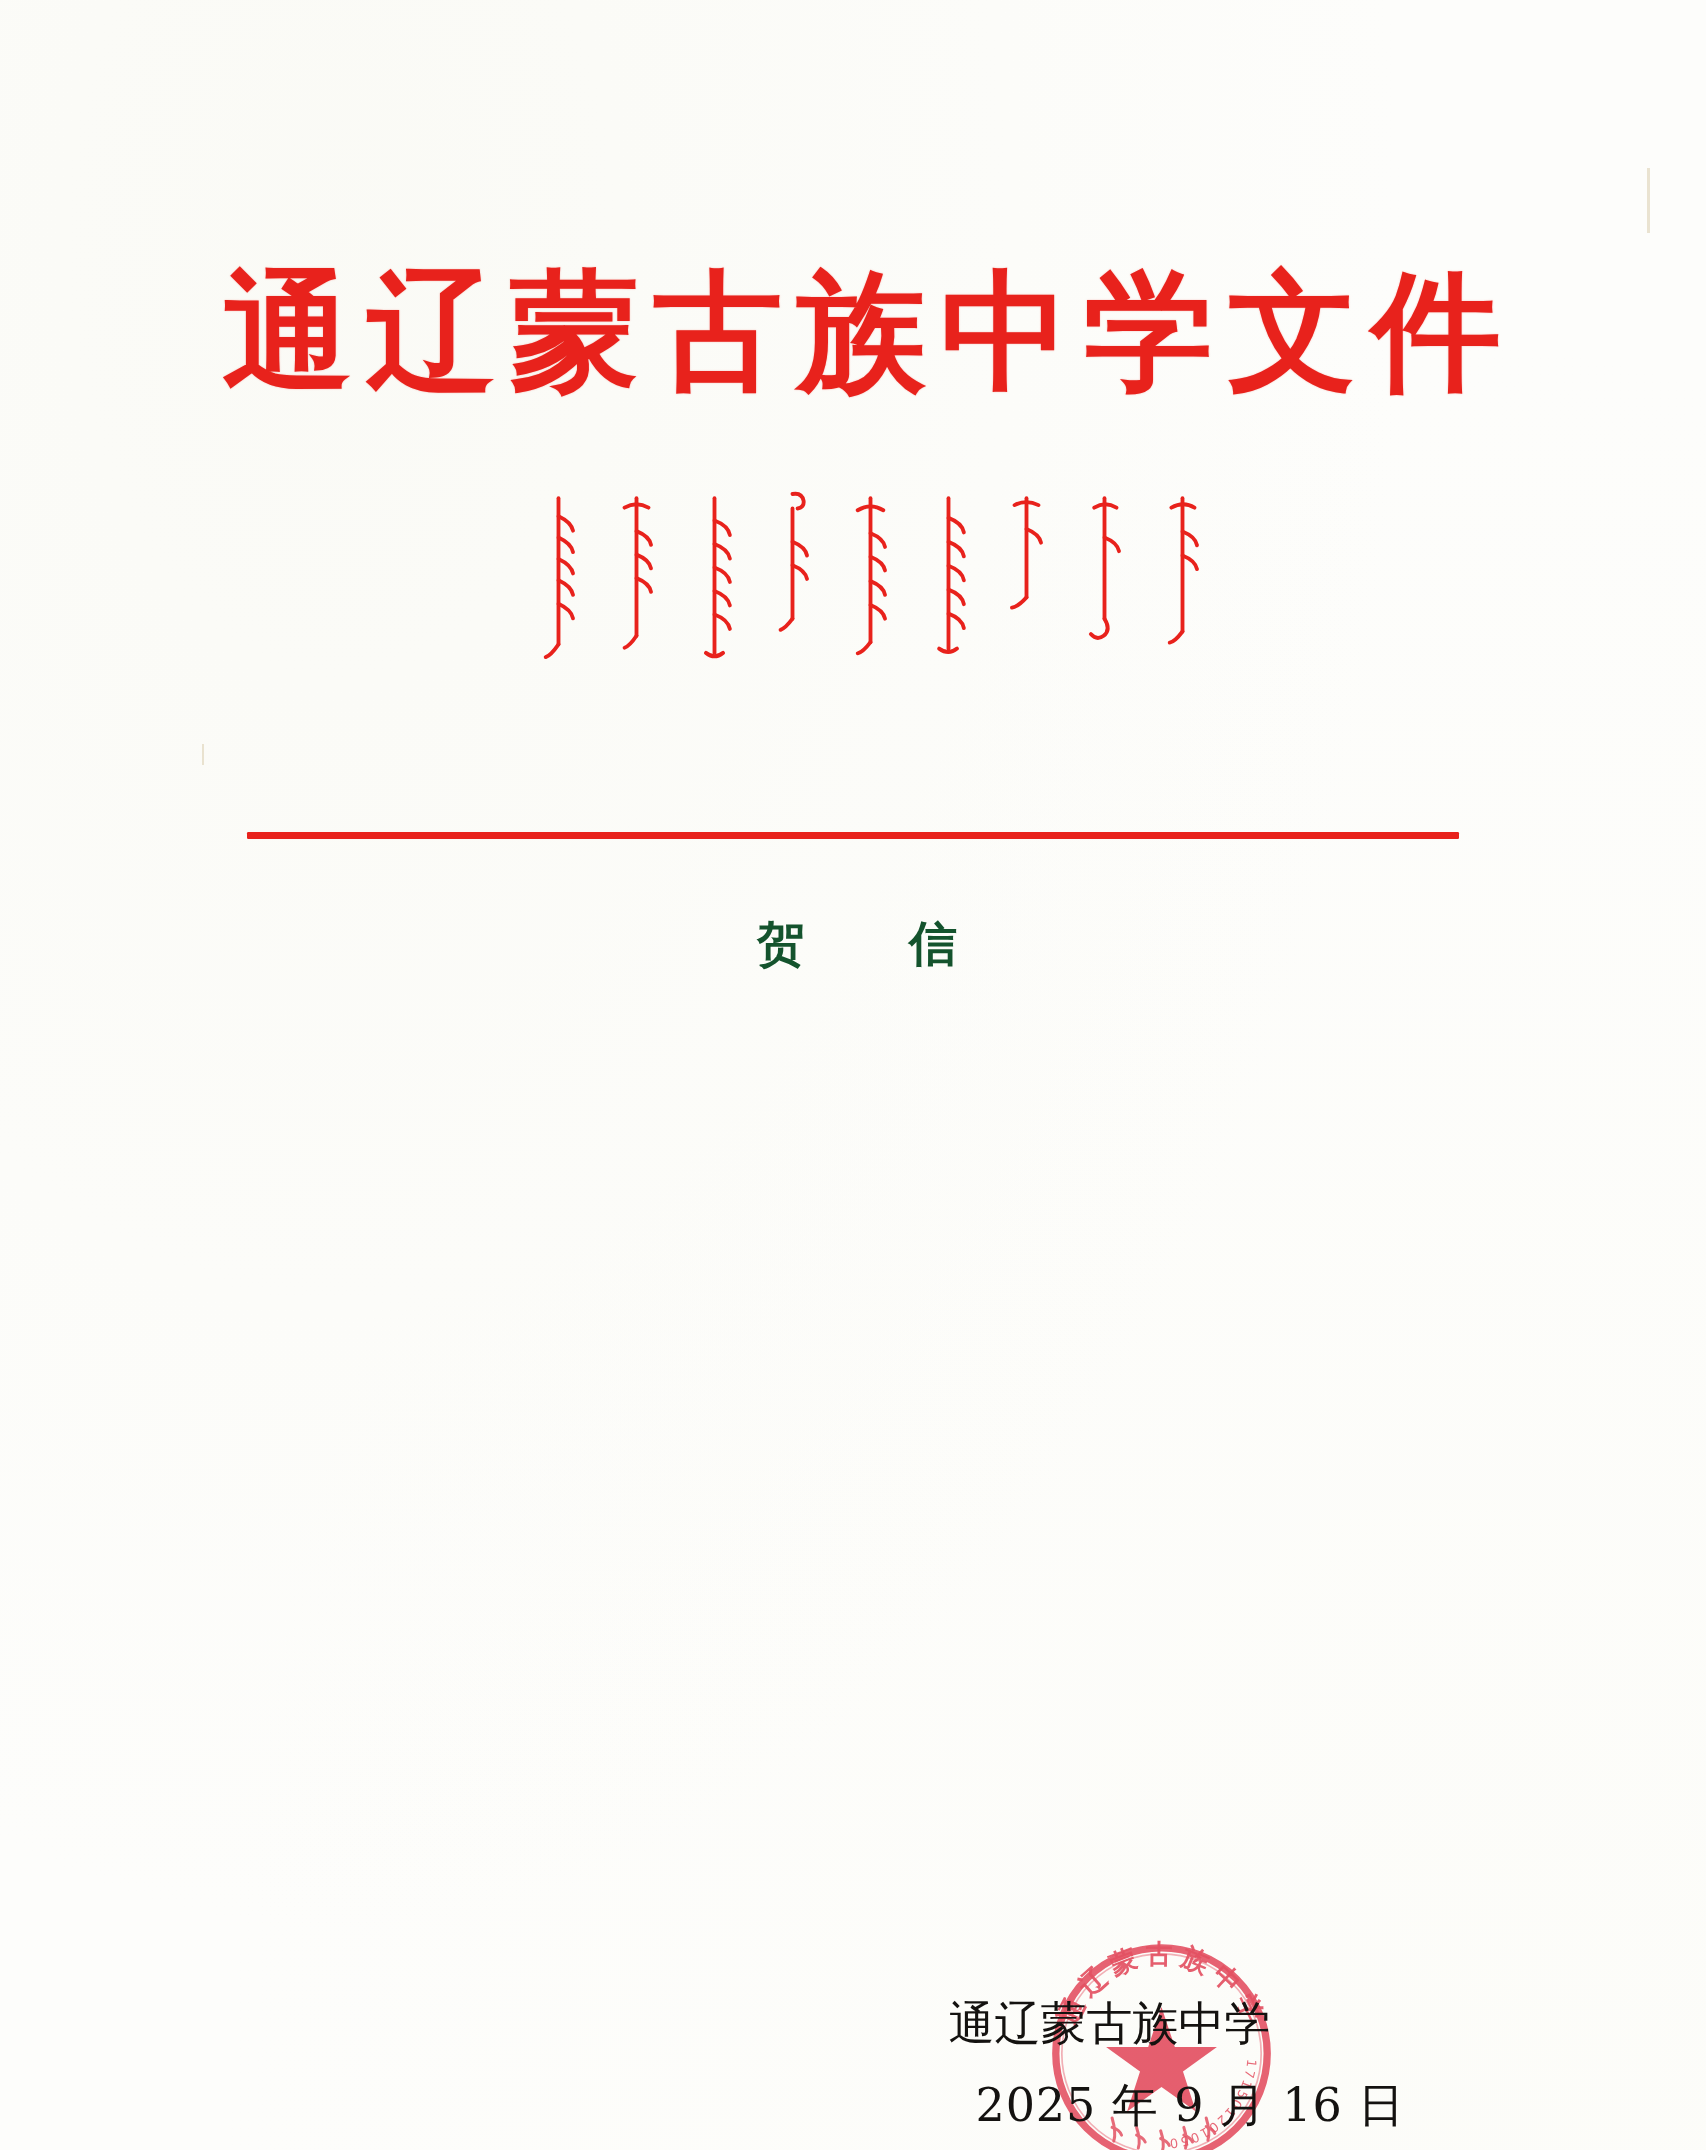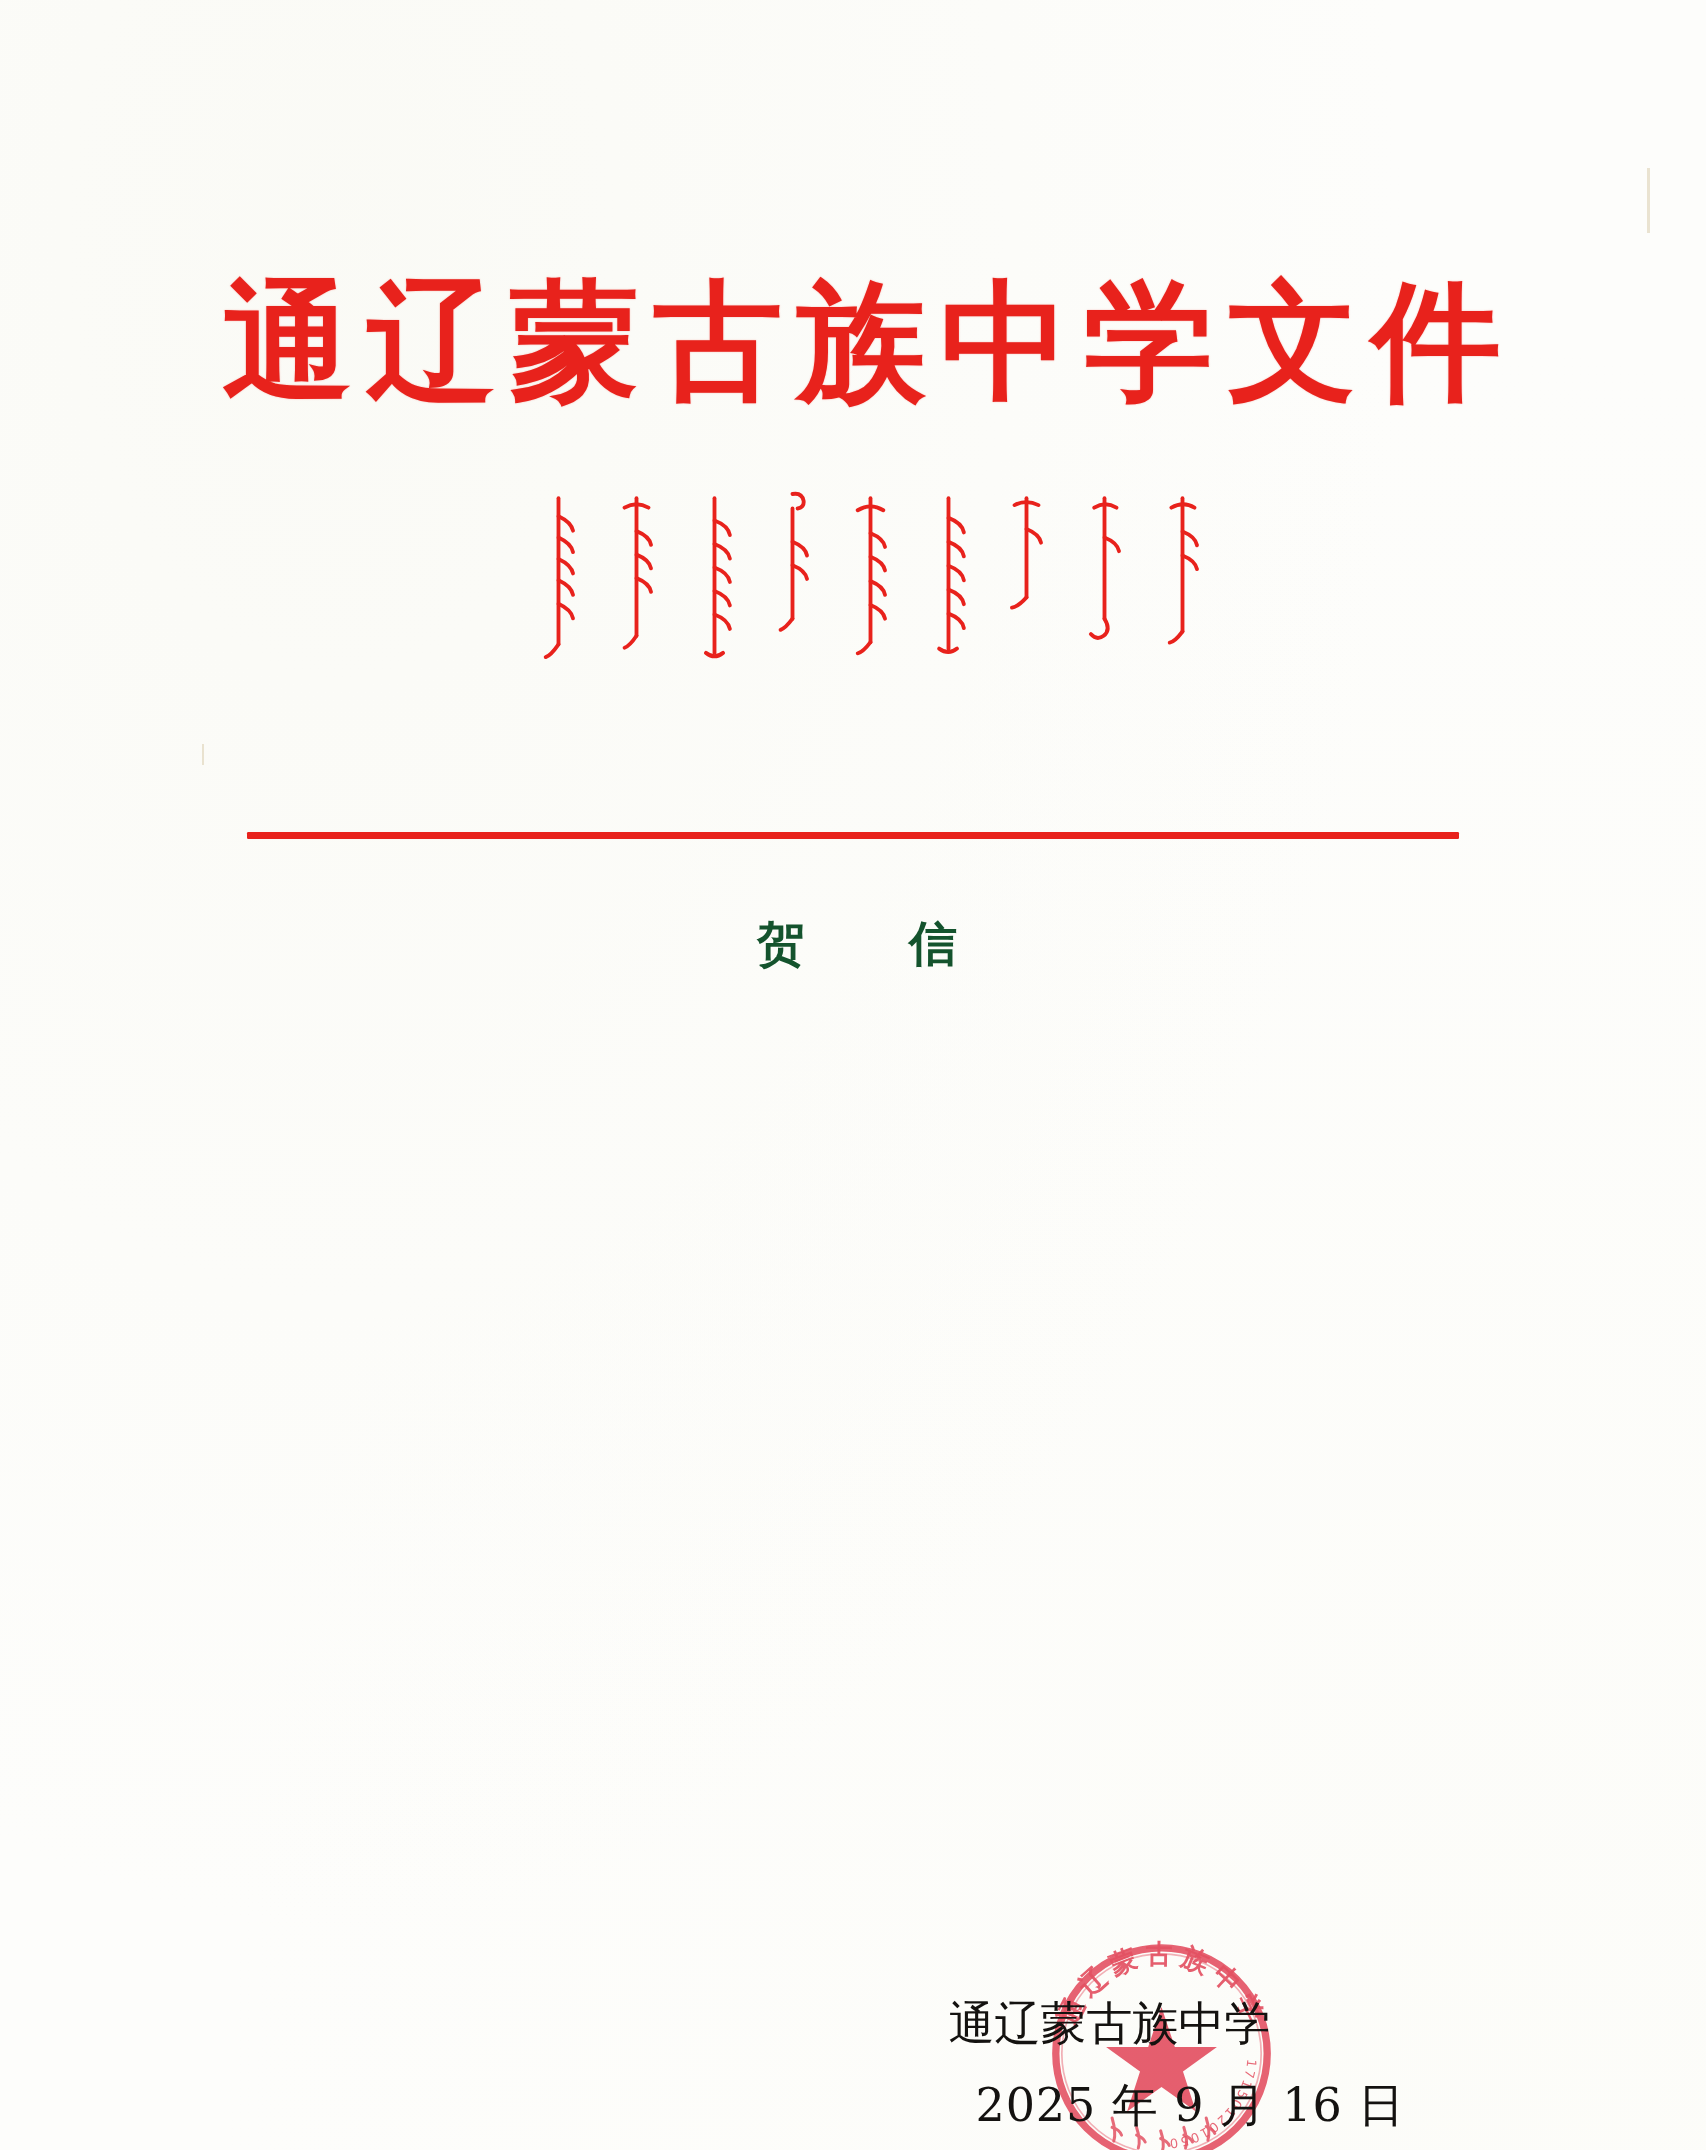--- a/index.html
+++ b/index.html
@@ -30,21 +30,21 @@
 
   
   .letterhead {
     position: absolute;
     left: 0;
     top: 275px;
     width: 100%;
     text-align: center;
   }
   .letterhead-title {
-    font-family: Liberation Serif, serif;
+    font-family: Liberation Mono, monospace;
     font-weight: 700;
     color: #e8221c;
     font-size: 129px;
     line-height: 1.05;
     letter-spacing: 14.6px;
     text-indent: 14.6px;
     padding-left: 17px;
     text-shadow: 0 0 1.7px rgba(232,34,28,0.35);
   }
 

